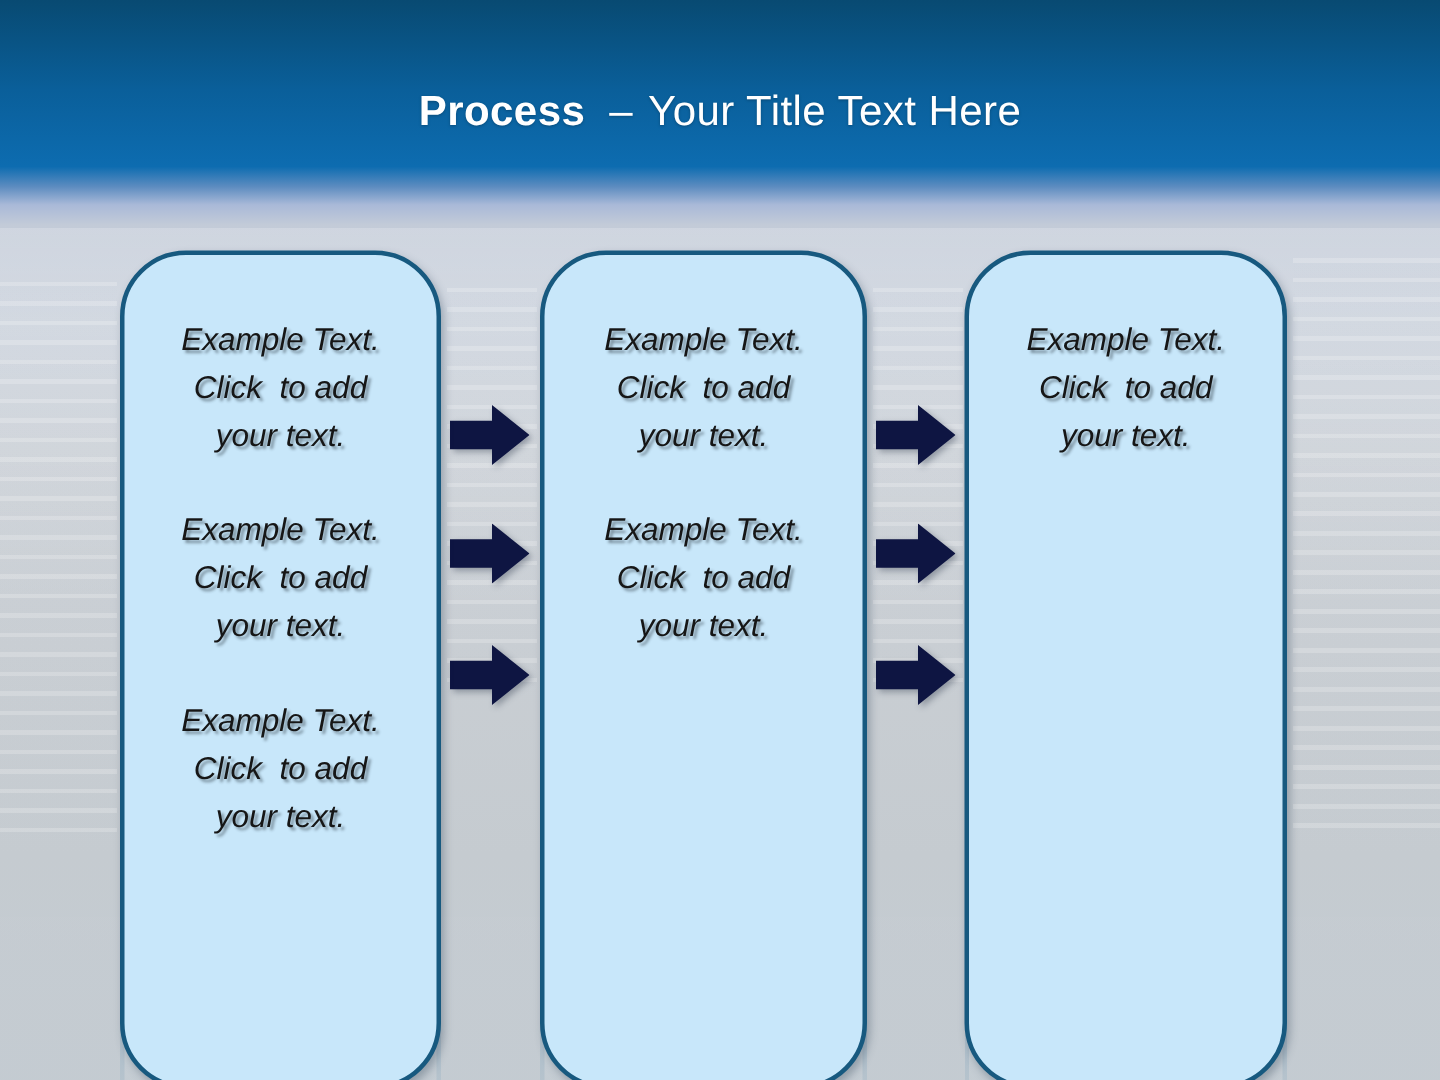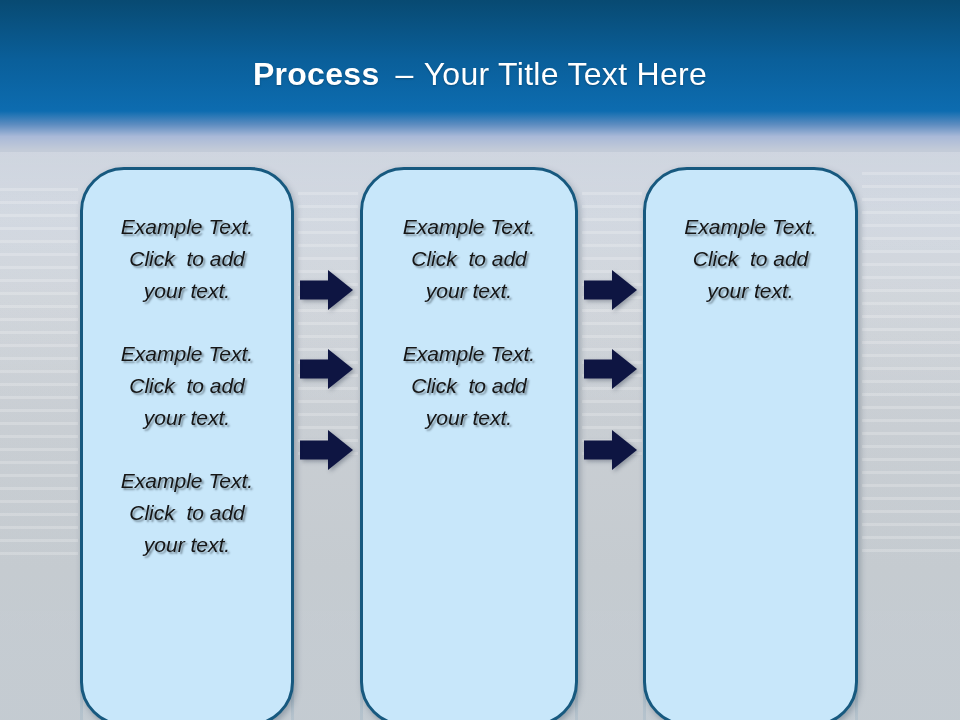--- a/index.html
+++ b/index.html
@@ -13,21 +13,21 @@
 
   
   .header {
     position:absolute; top:0; left:0; width:960px; height:150px;
     background: linear-gradient(to bottom,
       #084a72 0%, #0a5f9a 40%, #0d6cb0 74%,
       #5d8cc0 83%, #a9b9d8 91%, #c3cbd8 100%);
   }
   .title {
     position:absolute; top:52px; left:0; width:100%;
-    text-align:center; color:#ffffff; font-size:32px; line-height:44px;
+    text-align:center; color:#ffffff; font-size:28px; line-height:44px;
     letter-spacing:0.3px; text-shadow:0 1px 2px rgba(0,0,0,0.25);
     white-space:nowrap;
   }
   .title .primary   { font-weight:bold; }
   .title .separator { font-weight:400; margin:0 10px 0 16px; }
   .title .secondary { font-weight:400; }
 
   
   .band {
     position:absolute; left:0; top:152px; width:960px; height:260px;

